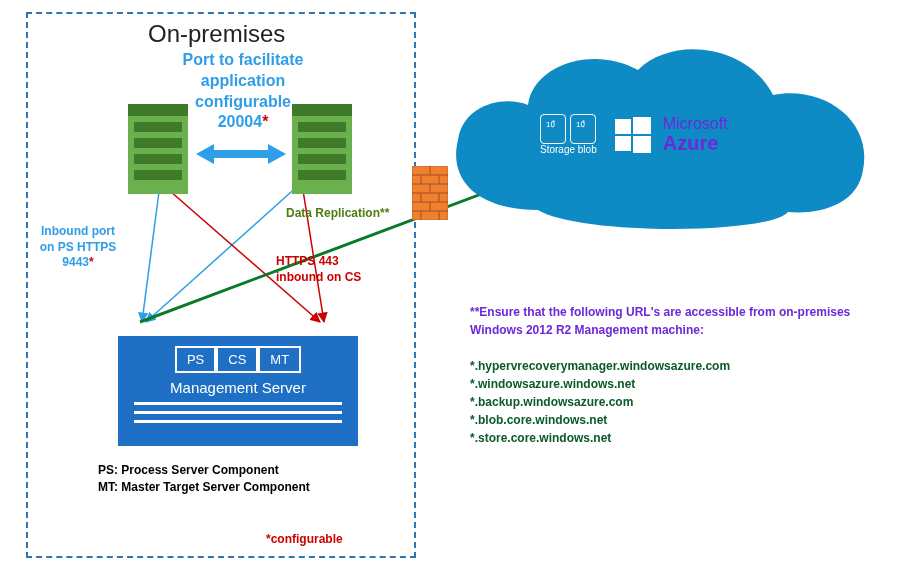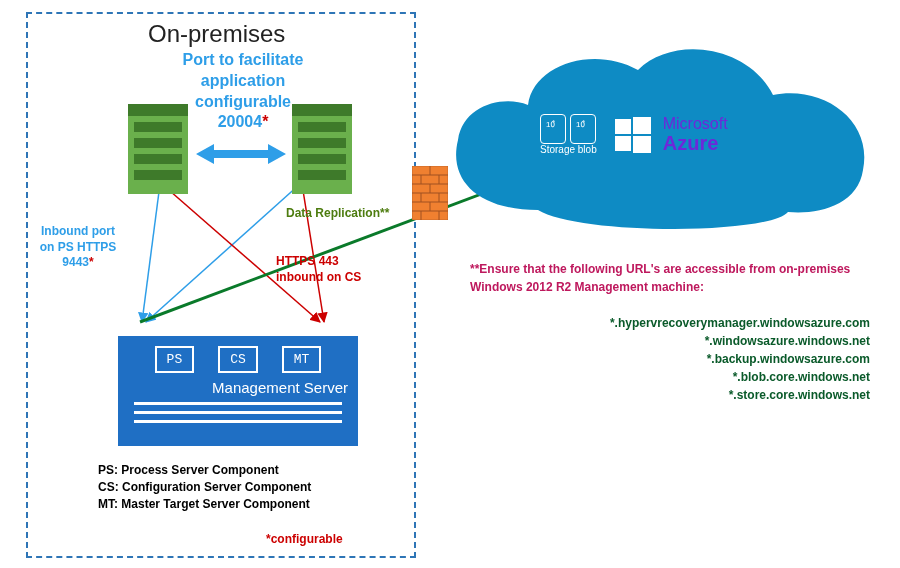--- a/index.html
+++ b/index.html
@@ -10,43 +10,43 @@
 .port-note .red { color: #c00; }
 .label-psm { position: absolute; left: 8px; top: 108px; width: 80px; font-size: 12px; font-weight: bold; text-align: center; line-height: 1.3; }
 .server { position: absolute; width: 60px; height: 90px; }
 .server .rack { width: 100%; height: 100%; background: #6ab04c; border-top: 12px solid #3e7a2a; }
 .server .slot { height: 10px; margin: 6px 6px 0 6px; background: #3e7a2a; }
 .arrow-dbl { position: absolute; left: 168px; top: 128px; width: 90px; height: 24px; }
 .inbound-note { position: absolute; left: 0px; top: 210px; width: 100px; font-size: 12px; font-weight: bold; text-align: center; color: #2e9ee8; line-height: 1.3; }
 .inbound-note .red { color: #c00; }
 .https-note { position: absolute; left: 248px; top: 240px; width: 100px; font-size: 12px; font-weight: bold; color: #c00; line-height: 1.3; }
 .mgmt-server { position: absolute; left: 90px; top: 322px; width: 240px; height: 110px; background: #1f6fc4; color: white; padding: 10px; }
-.mgmt-boxes { display: flex; gap: 24px; justify-content: center; margin-bottom: 6px; font-family: Liberation Mono, monospace; }
+.mgmt-boxes { display: flex; gap: 0; justify-content: center; margin-bottom: 6px; }
 .mgmt-boxes span { border: 2px solid white; padding: 4px 10px; font-size: 13px; }
-.mgmt-title { text-align: right; font-size: 15px; margin-bottom: 6px; }
+.mgmt-title { text-align: center; font-size: 15px; margin-bottom: 6px; }
 .mgmt-line { height: 3px; background: white; margin: 6px 6px; }
 .legend { position: absolute; left: 70px; top: 448px; font-size: 12px; font-weight: bold; line-height: 1.4; }
 .configurable { position: absolute; left: 238px; top: 518px; font-size: 12px; font-weight: bold; color: #c00; }
 .cloud { position: absolute; left: 428px; top: 40px; width: 460px; height: 210px; }
 .cloud svg { width: 100%; height: 100%; }
 .cloud-content { position: absolute; left: 540px; top: 114px; display: flex; align-items: center; gap: 16px; }
 .blob-wrap { display: flex; flex-direction: column; color: white; font-size: 10px; }
 .blob-icons { display: flex; gap: 4px; }
 .blob-icon { width: 26px; height: 30px; border: 1.5px solid white; border-radius: 4px; position: relative; }
 .blob-icon::before { content: "10\A01"; white-space: pre; font-size: 8px; color: white; position: absolute; top: 6px; left: 5px; line-height: 1; }
 .azure-logo { display: flex; align-items: center; gap: 10px; color: #6d28d9; }
 .azure-logo svg { width: 40px; height: 40px; }
 .azure-text { font-size: 16px; line-height: 1.1; }
 .azure-text .b { font-weight: bold; font-size: 20px; }
 .firewall { position: absolute; left: 412px; top: 166px; width: 36px; height: 54px; }
 .brick { fill: #f08030; stroke: #a05020; stroke-width: 0.5; }
 .data-rep { position: absolute; left: 286px; top: 206px; font-size: 12px; font-weight: bold; color: #4d7c0f; }
 .urls-block { position: absolute; left: 470px; top: 260px; width: 400px; font-size: 12px; line-height: 1.5; }
-.urls-block .header { font-weight: bold; color: #be185d; }
-.urls-block .url { font-weight: bold; color: #0a5a2a; margin-left: 0; text-align: right; }
+.urls-block .header { font-weight: bold; color: #6d28d9; margin-top: 43px; }
+.urls-block .url { font-weight: bold; color: #0a5a2a; margin-left: 0; }
 .urls-block .port80 { font-weight: bold; color: #1a3f8a; margin-top: 14px; }
 .svg-layer { position: absolute; left: 0; top: 0; width: 900px; height: 568px; pointer-events: none; }
 </style>
 </head>
 <body>
 
 <svg class="svg-layer">
   <defs>
     <marker id="ah-blue" viewBox="0 0 10 10" refX="9" refY="5" markerWidth="7" markerHeight="7" orient="auto">
         <path d="M0,0 L10,5 L0,10 z" fill="#2e9ee8"></path>
@@ -118,21 +118,20 @@
       <span>MT</span>
     </div>
     <div class="mgmt-title">Management Server</div>
     <div class="mgmt-line"></div>
     <div class="mgmt-line"></div>
     <div class="mgmt-line"></div>
   </div>
 
   <div class="legend">
     <div>PS: Process Server Component</div>
-    <div>CS: Configuration Server Component</div>
     <div>MT: Master Target Server Component</div>
   </div>
 
   <div class="configurable">*configurable</div>
 </div>
 
 <div class="cloud">
   <svg viewBox="0 0 460 210">
     <path d="M110,170 C50,170 20,140 30,100 C35,65 75,55 100,65 C105,25 165,5 210,30 C245,-5 320,5 345,55 C395,45 445,80 435,130 C430,165 390,175 360,172 C340,195 150,195 110,170 Z" fill="#0e8bc4"></path>
   </svg>

